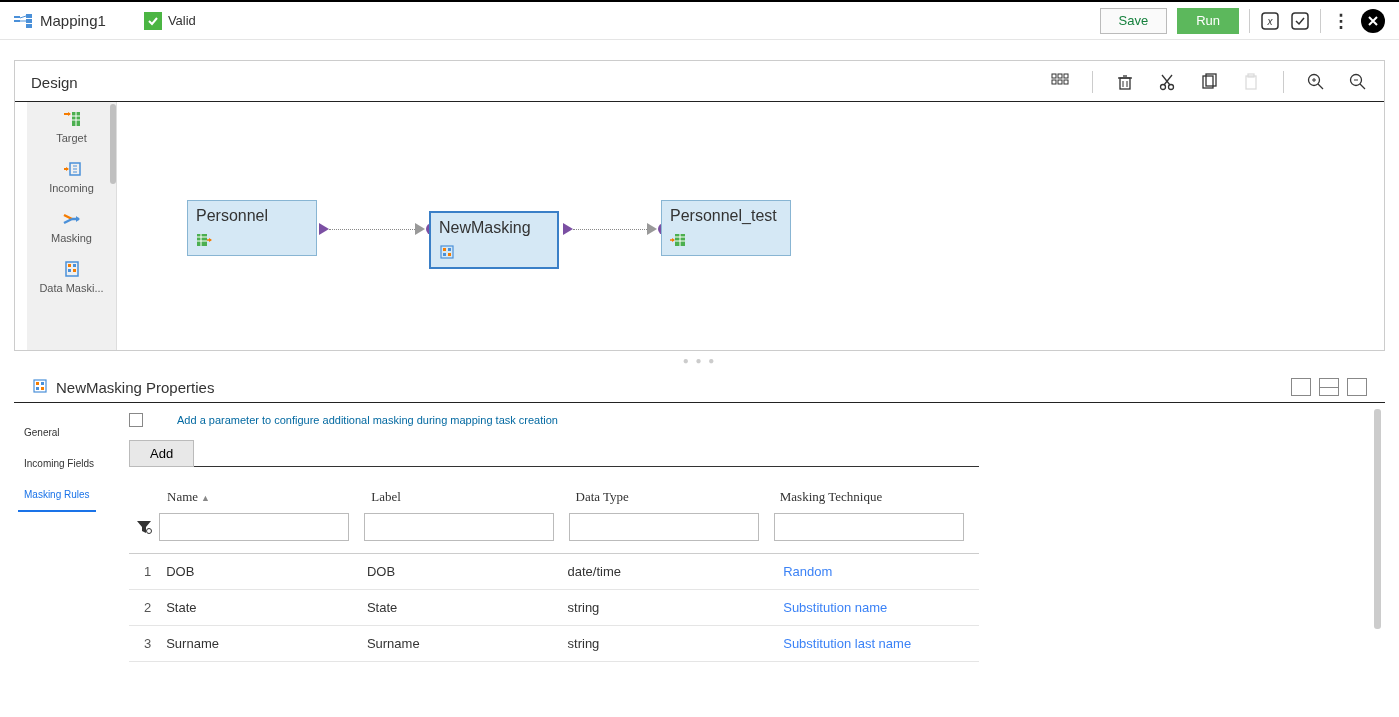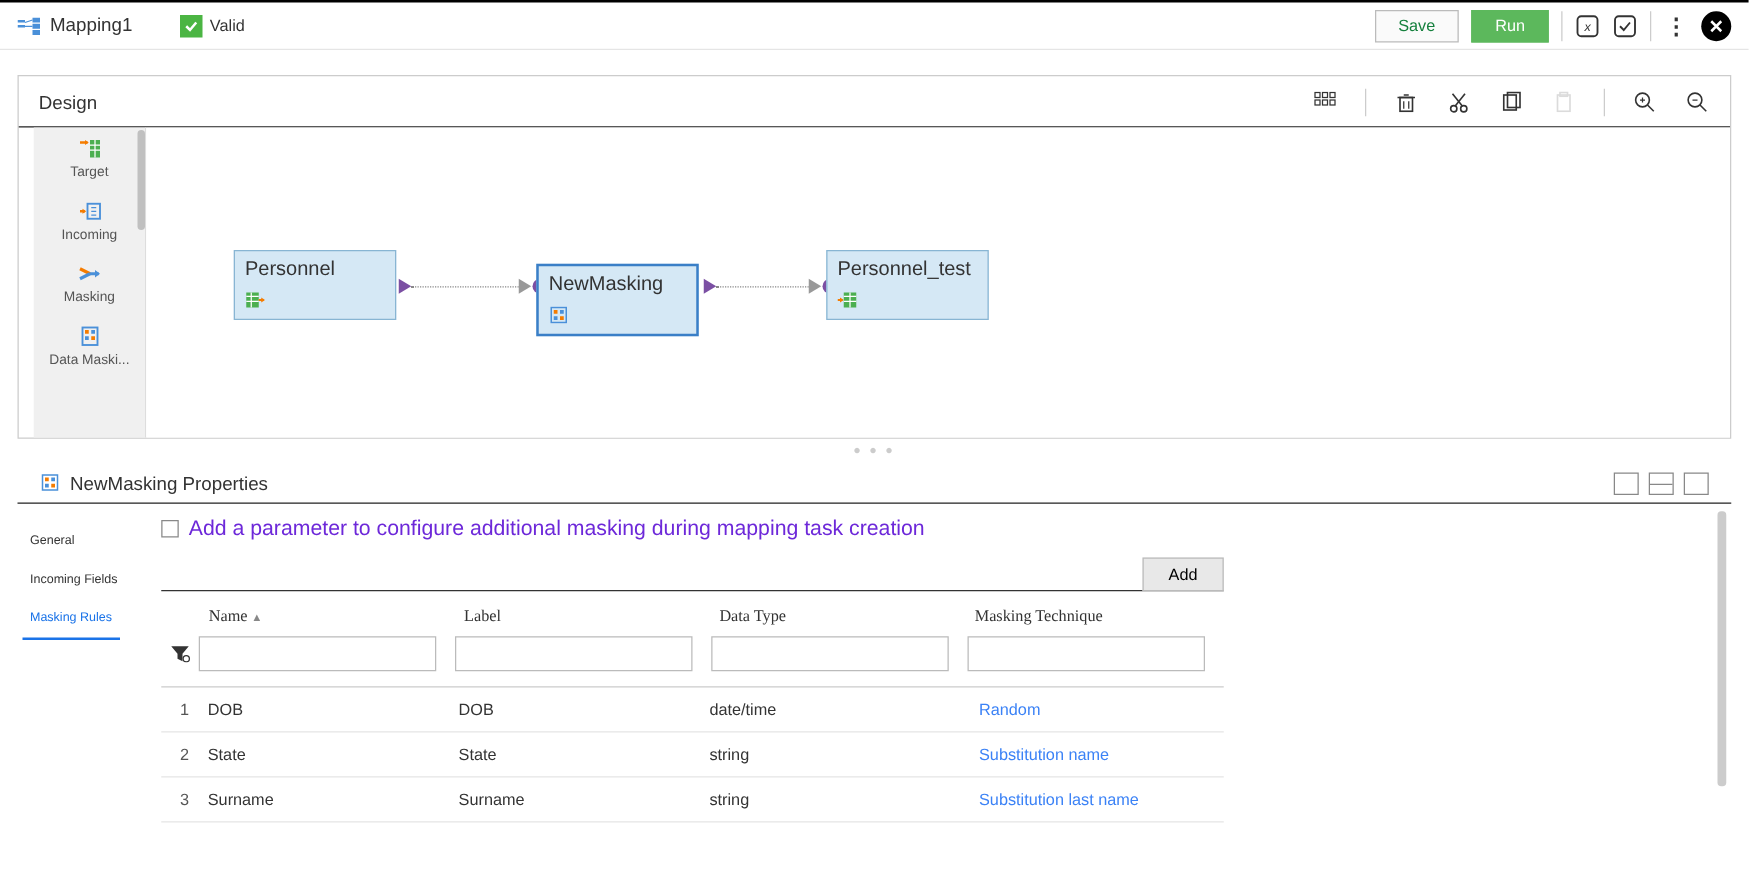--- a/index.html
+++ b/index.html
@@ -61,22 +61,22 @@
 .layout-btn.split::after { content: ''; position: absolute; left: 0; right: 0; top: 50%; border-top: 1.5px solid #888; }
 
 .props-body { display: flex; height: 290px; position: relative; }
 .props-tabs { width: 115px; padding: 14px 0 0 4px; }
 .props-tab { padding: 10px 6px; font-size: 10px; color: #333; cursor: pointer; }
 .props-tab.active { color: #1a73e8; border-bottom: 2px solid #1a73e8; display: inline-block; }
 
 .props-content { flex: 1; padding: 10px 40px 0 0; position: relative; }
 .param-row { display: flex; align-items: center; gap: 8px; margin-bottom: 12px; }
 .param-checkbox { width: 14px; height: 14px; border: 1.5px solid #888; background: #fff; cursor: pointer; }
-.param-label { font-size: 17px; color: #6d28d9; }
-.add-row { display: flex; justify-content: flex-end; border-bottom: 1px solid #333; padding-bottom: 0; margin-bottom: 2px; }
+.param-label { font-size: 11px; color: #0369a1; margin-left: 26px; }
+.add-row { display: flex; justify-content: flex-start; border-bottom: 1px solid #333; padding-bottom: 0; margin-bottom: 12px; }
 .add-btn { background: #e8e8e8; border: 1px solid #bbb; padding: 5px 20px; font-size: 13px; cursor: pointer; position: relative; top: 1px; }
 
 .rules-table { width: 850px; }
 .rules-header-row { display: flex; padding: 10px 0 8px 38px; font-size: 13px; color: #333; font-family: Liberation Serif, serif; }
 .col-name { width: 205px; }
 .col-label { width: 205px; }
 .col-datatype { width: 205px; }
 .col-technique { width: 200px; }
 .filter-row { display: flex; align-items: center; padding: 0 0 12px 0; border-bottom: 1px solid #ccc; }
 .filter-icon { width: 38px; display: flex; justify-content: center; }

